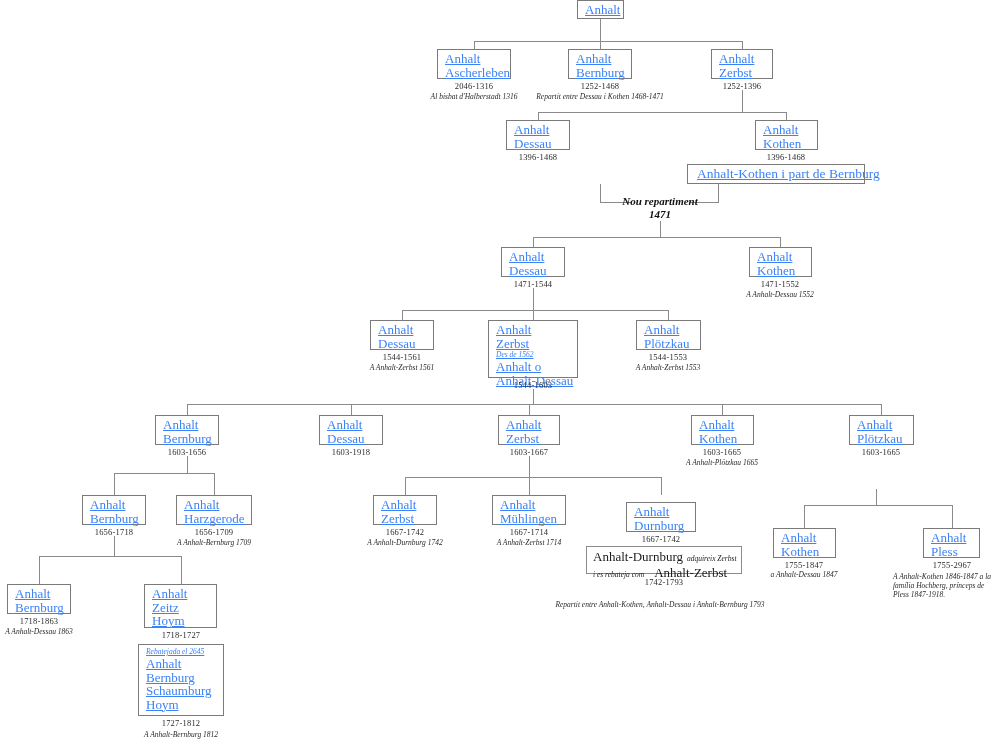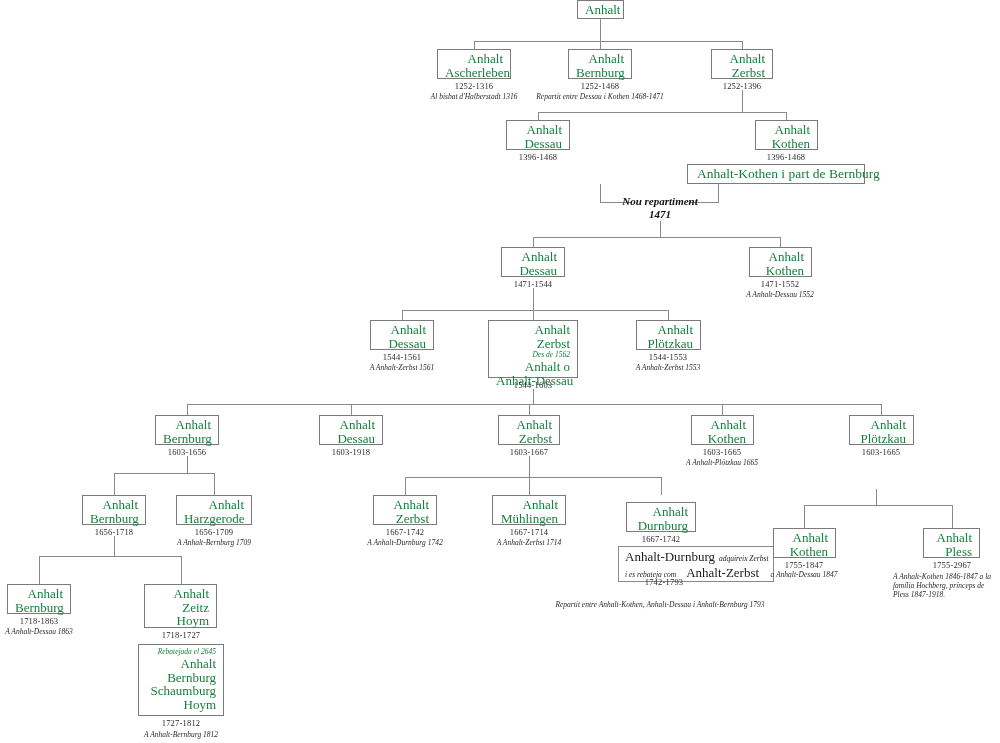--- a/index.html
+++ b/index.html
@@ -11,26 +11,27 @@
     overflow:hidden;
   }
   #chart{position:relative;width:1000px;height:743px;}
 
   
   .box{
     position:absolute;
     box-sizing:border-box;
     border:1px solid #7a7a7a;
     background:#ffffff;
-    text-align:right;
+    text-align:left;
     font-size:13px;
     line-height:13.5px;
     padding:2px 7px;
     white-space:nowrap;
-    color:#15803d;
+    color:#3b82f6;
+    text-decoration:underline;
   }
   .box .ln{display:block;}
   .box.wide{font-size:13.5px;padding:2px 9px;}
 
   
   .dates{
     position:absolute;
     font-size:8.5px;
     letter-spacing:0.2px;
     color:#2a2a2a;
@@ -96,21 +97,21 @@
   <div class="ln-v" style="left:600px;top:19px;height:22px;"></div>
   <div class="ln-h" style="left:474px;top:41px;width:268px;"></div>
   <div class="ln-v" style="left:474px;top:41px;height:8px;"></div>
   <div class="ln-v" style="left:600px;top:41px;height:8px;"></div>
   <div class="ln-v" style="left:742px;top:41px;height:8px;"></div>
 
   <div class="box" style="left:437px;top:49px;width:74px;height:30px;">
     <span class="ln">Anhalt</span>
     <span class="ln">Ascherleben</span>
   </div>
-  <div class="dates" style="left:474px;top:81px;">1252-1316</div>
+  <div class="dates" style="left:474px;top:81px;">2046-1316</div>
   <div class="note" style="left:474px;top:92px;">Al bisbat d'Halberstadt 1316</div>
 
   <div class="box" style="left:568px;top:49px;width:64px;height:30px;">
     <span class="ln">Anhalt</span>
     <span class="ln">Bernburg</span>
   </div>
   <div class="dates" style="left:600px;top:81px;">1252-1468</div>
   <div class="note" style="left:600px;top:92px;">Repartit entre Dessau i Kothen 1468-1471</div>
 
   <div class="box" style="left:711px;top:49px;width:62px;height:30px;">
@@ -278,21 +279,21 @@
   </div>
   <div class="dates" style="left:529px;top:527px;">1667-1714</div>
   <div class="note" style="left:529px;top:538px;">A Anhalt-Zerbst 1714</div>
 
   <div class="box" style="left:626px;top:502px;width:70px;height:30px;">
     <span class="ln">Anhalt</span>
     <span class="ln">Durnburg</span>
   </div>
   <div class="dates" style="left:661px;top:534px;">1667-1742</div>
 
-  <div class="merge" style="left:586px;top:546px;width:156px;height:36px;margin-left:32px;">
+  <div class="merge" style="left:586px;top:546px;width:156px;height:28px;">
     <span class="row r1">
       <span class="big">Anhalt-Durnburg</span>
       <span class="sm">adquireix Zerbst</span>
     </span>
     <span class="row r2">
       <span class="sm">i es rebateja com</span>
       <span class="big" style="margin-left:6px;">Anhalt-Zerbst</span>
     </span>
   </div>
   <div class="dates" style="left:664px;top:577px;">1742-1793</div>

